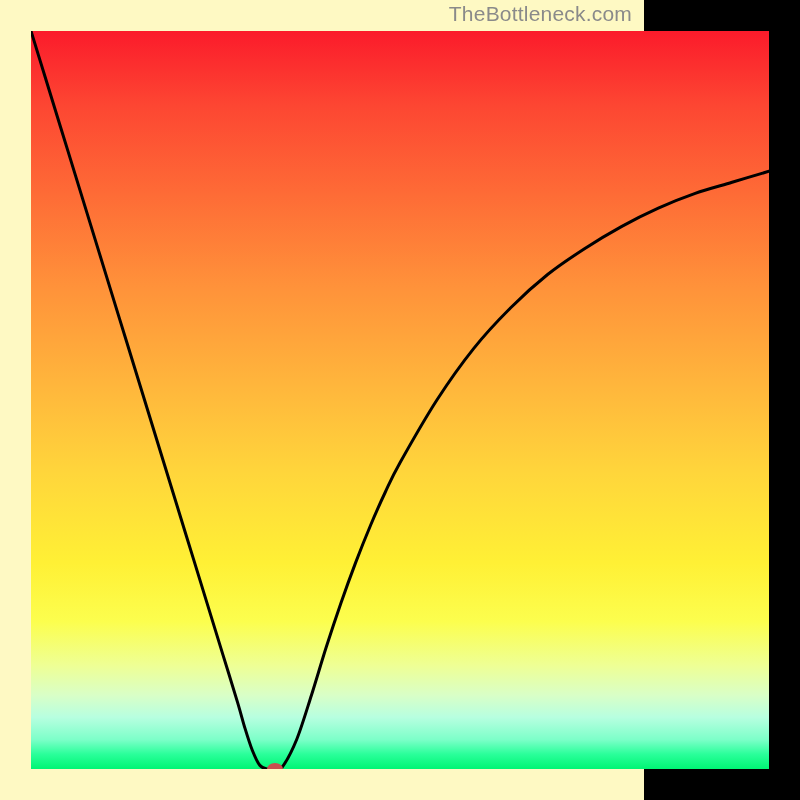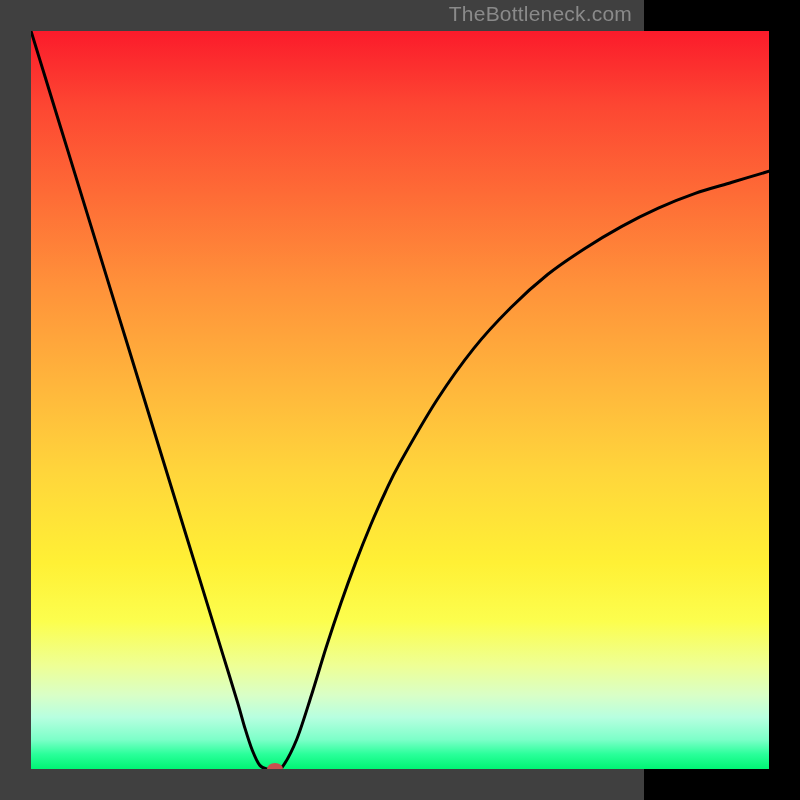--- a/index.html
+++ b/index.html
@@ -1,21 +1,21 @@
 <!DOCTYPE html>
 <html><head>
 <meta charset="utf-8">
 <style>
   * { margin: 0; padding: 0; box-sizing: border-box; }
   html, body { width: 800px; height: 800px; overflow: hidden; background: #000; }
   .frame {
     position: relative;
     width: 644px;
     height: 800px;
-    background: #404040;
+    background: #fef9c3;
   }
   .watermark {
     position: absolute;
     top: 2px;
     right: 12px;
     color: #8a8a8a;
     font-family: Arial, Helvetica, sans-serif;
     font-size: 21px;
     font-weight: 500;
     letter-spacing: 0.2px;

